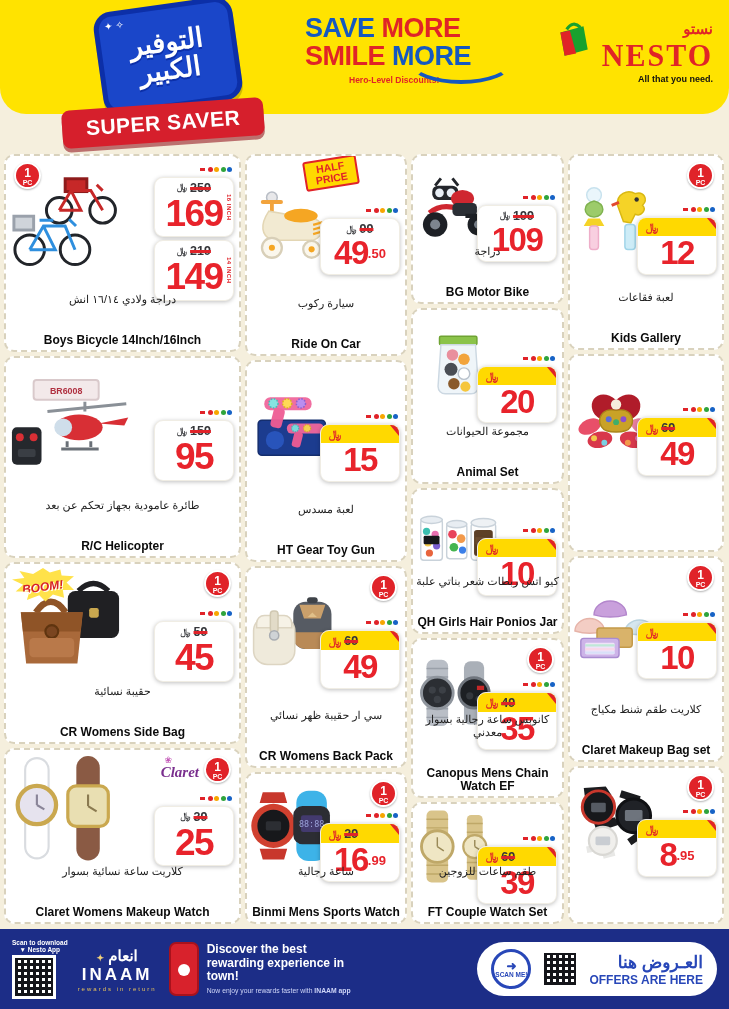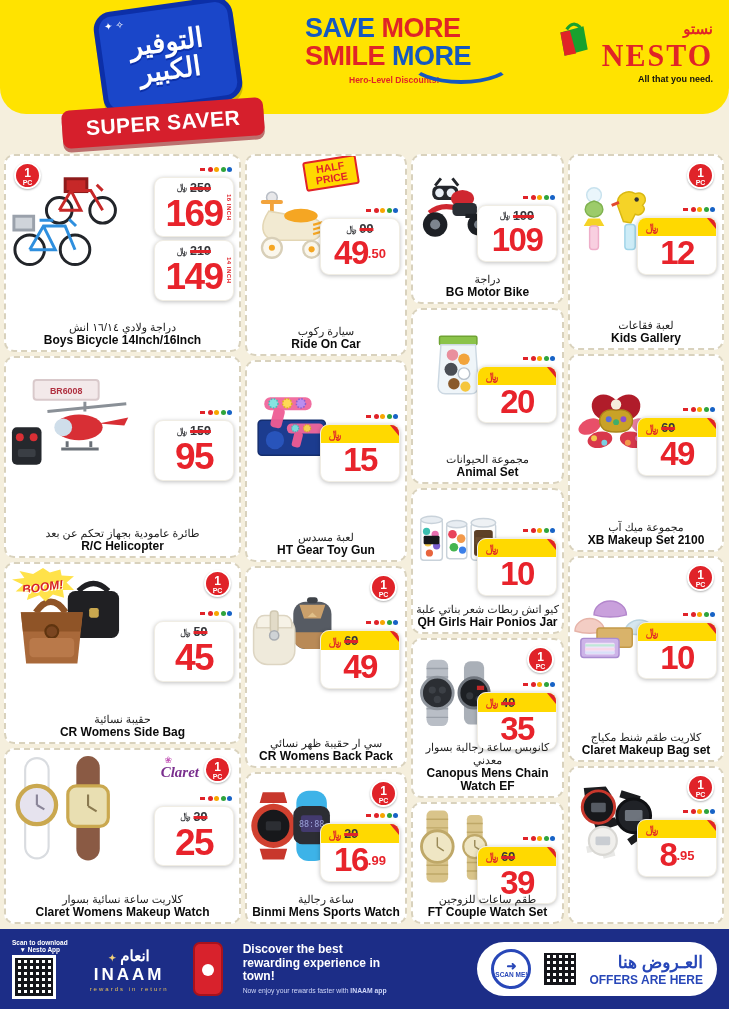--- a/index.html
+++ b/index.html
@@ -43,21 +43,21 @@
 
   .card { position:relative; background:#fff; border:2px dashed #d9d2bd; border-radius:10px;
     overflow:hidden; flex-shrink:0; }
   .card.flex { flex:1; }
   .art { position:absolute; left:2px; top:6px; width:58%; height:62%; }
   .col1 .art { width:55%; }
   .art svg { width:100%; height:100%; }
 
   .names { position:absolute; left:2px; right:2px; bottom:3px; text-align:center; z-index:3; }
   .name-ar { font-size:11px; font-weight:normal; color:#222; line-height:1.15; }
-  .name-en { font-size:12px; font-weight:bold; color:#0b0b0b; line-height:1.1; }
+  .name-en { font-size:12px; font-weight:bold; color:#0b0b0b; line-height:1.1;margin-top:28px; }
 
   .price-stack { position:absolute; right:5px; top:26%; display:flex; flex-direction:column;
     gap:3px; align-items:flex-end; z-index:3; }
   .dots { display:flex; gap:1.5px; align-items:center; margin-bottom:1px; padding:1px 2px;
     background:#fff; border-radius:2px; }
   .dots b { display:block; width:5px; height:3px; background:#e02329; margin-right:1px; }
   .dots i { display:block; width:5px; height:5px; border-radius:50%; }
   .dots i:nth-of-type(1){background:#e02329;} .dots i:nth-of-type(2){background:#f7a600;}
   .dots i:nth-of-type(3){background:#2fa43c;} .dots i:nth-of-type(4){background:#1763c6;}
 
@@ -98,21 +98,21 @@
     z-index:4; display:flex; align-items:center; justify-content:center; }
   .tag-boom span { color:#d61f2c; font-weight:800; font-style:italic; font-size:12px;
     transform:rotate(-8deg); text-shadow:1px 1px 0 #fff; }
   .tag-claret { position:absolute; right:40px; top:6px; z-index:4; text-align:center; }
   .tag-claret .fly { color:#c45ab8; font-size:9px; line-height:1; }
   .tag-claret .word { font-family:"Liberation Serif", serif; font-style:italic; font-weight:bold;
     font-size:15px; color:#7a2f8e; line-height:1;margin-left:23px; }
 
   
   .footer { position:absolute; left:0; top:929px; width:729px; height:80px; background:#1c2d87;
-    display:flex; align-items:center; gap:18px; padding:8px 12px; z-index:5; }
+    display:flex; align-items:center; gap:6px; padding:8px 12px; z-index:5; }
   .scan-col { text-align:center; color:#fff; font-size:6.5px; font-weight:bold; }
   .qr { width:44px; height:44px; background:#fff; border:3px solid #fff; margin-top:2px;
     background-image:repeating-linear-gradient(0deg,#14151a 0 3px,transparent 3px 6px),
       repeating-linear-gradient(90deg,#14151a 0 3px,#fff 3px 6px); }
   .qr.small { width:38px; height:38px; margin:0; }
   .inaam { text-align:center; color:#fff; margin-left:4px; }
   .inaam .ar { font-size:15px; font-weight:bold; } .inaam .ar i { color:#f3d27a; font-style:normal; font-size:9px; }
   .inaam .nm { font-size:17px; font-weight:bold; letter-spacing:3px; }
   .inaam .tg { font-size:6px; color:#e8c35a; letter-spacing:2px; margin-top:1px; }
   .phone { width:30px; height:54px; background:#d8222c; border-radius:7px; border:2px solid #a8121c;
@@ -730,24 +730,20 @@
             <i></i>
           </div>
     <div class="price yellow">
             <div class="old">
               <span class="cur">﷼</span>
               <s>69</s>
             </div>
             <div class="new"><span>49</span></div>
           </div>
         </div>
-    <div class="names">
-      <div class="name-ar">مجموعة ميك آب</div>
-      <div class="name-en">XB Makeup Set 2100</div>
-    </div>
   </div>
       <div class="card card-claret-makeup-bag" style="height: 206px;">
     <div class="art"><svg viewBox="0 0 120 100">
             <path d="M30 34 a22 19 0 0 1 44 0 q-22 6 -44 0 Z" fill="#c9a0dc" stroke="#b386cc" stroke-width="2"></path>
             <path d="M4 56 a20 17 0 0 1 40 0 q-20 6 -40 0 Z" fill="#f3cdc4" stroke="#e6b3a8" stroke-width="2"></path>
             <path d="M72 58 a20 17 0 0 1 40 0 q-20 6 -40 0 Z" fill="#d6e6ee" stroke="#b9d2de" stroke-width="2"></path>
             <rect x="34" y="52" width="48" height="26" rx="4" fill="#d9b36a" stroke="#c49a4a" stroke-width="2"></rect>
             <rect x="12" y="66" width="52" height="26" rx="4" fill="#cdb4e8" stroke="#a98cd0" stroke-width="2"></rect>
             <rect x="18" y="72" width="40" height="16" rx="2" fill="#efe2f8"></rect>
             <path d="M18 74 h40 v3 h-40 Z" fill="#bfe8d8"></path>

